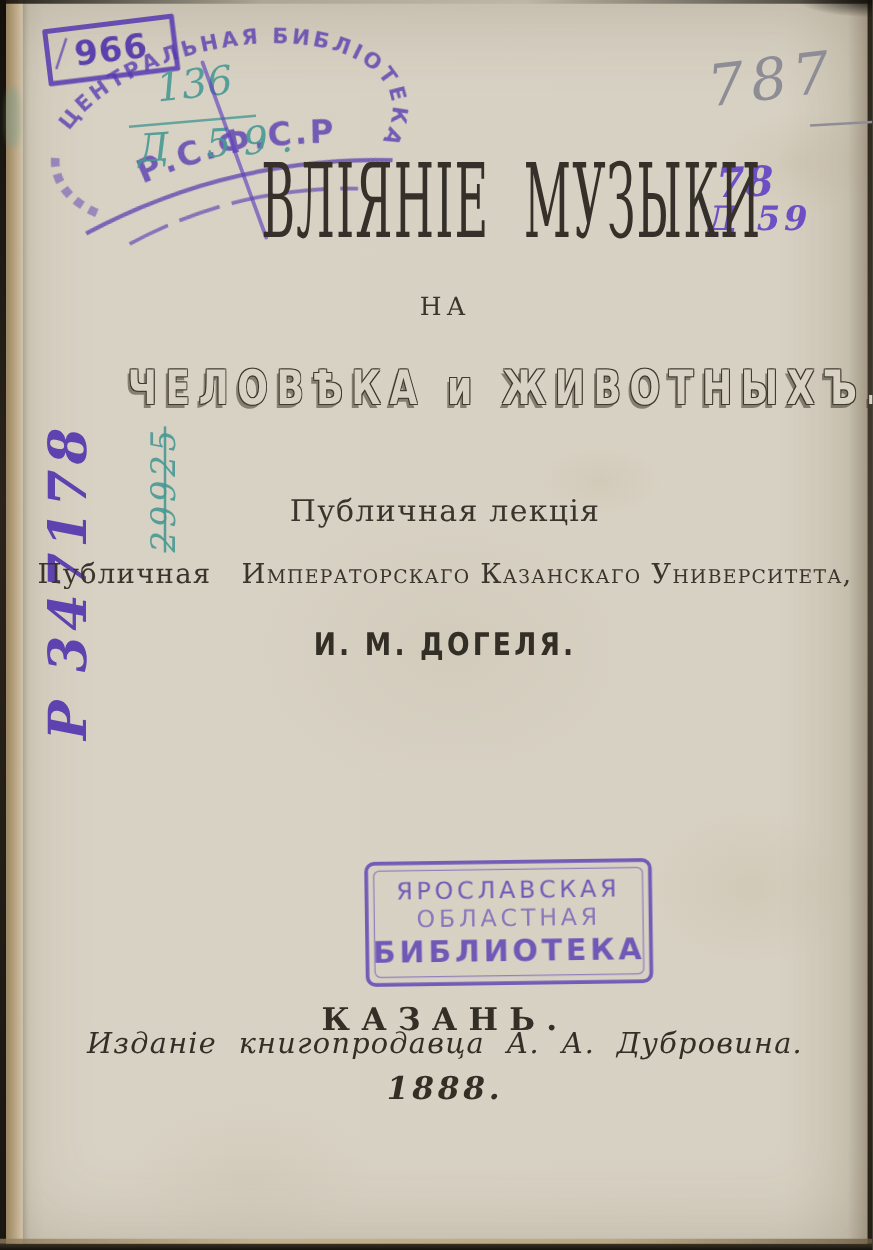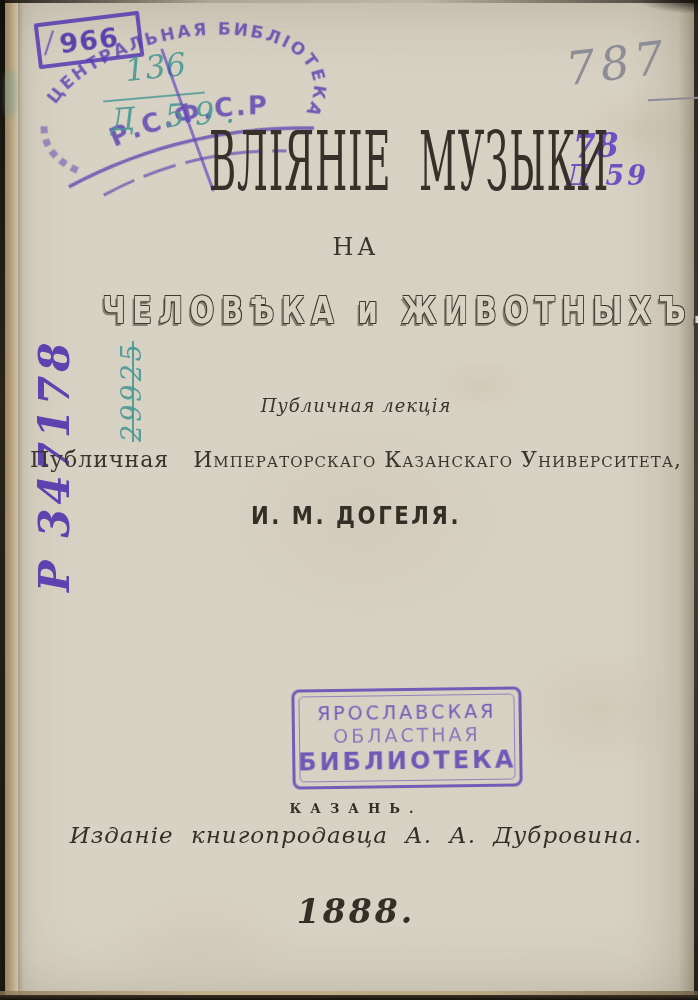--- a/index.html
+++ b/index.html
@@ -21,35 +21,35 @@
   #edge-left-green{left:4px;top:70px;width:12px;height:48px;background:rgba(110,160,150,.35);border-radius:40%;filter:blur(2px);}
   #edge-top{left:0;top:0;width:698px;height:3px;background:linear-gradient(90deg,rgba(20,16,10,.9),rgba(20,16,10,.15) 30%,rgba(20,16,10,.05) 60%,rgba(20,16,10,.8));}
   #edge-right{right:0;top:0;width:4px;height:1000px;background:linear-gradient(180deg,#2b251c,#4a4134 50%,#241f16);}
   #edge-right-shadow{right:4px;top:0;width:16px;height:1000px;background:linear-gradient(270deg,rgba(80,65,40,.25),transparent);}
   #corner-tr{right:0;top:0;width:60px;height:14px;background:radial-gradient(ellipse at top right, rgba(15,12,8,.85), transparent 70%);}
   #edge-bottom{left:0;bottom:0;width:698px;height:5px;background:linear-gradient(0deg,#15110c,#3a3124);}
   #edge-bottom-tan{left:0;bottom:5px;width:698px;height:4px;background:linear-gradient(90deg,#8d7a58,#c2ad85 30%,#b7a179 70%,#6d5c40);opacity:.8;}
 
   .print{position:absolute;left:22px;right:8px;text-align:center;color:#2f2a22;}
   #main-title{top:120px;font-size:84px;line-height:1;font-weight:400;letter-spacing:2px;word-spacing:34px;transform:scaleX(.44) scaleY(.98);transform-origin:50% 0;white-space:nowrap;color:#35302a;}
-  #preposition{top:233px;font-size:24px;letter-spacing:4px;color:#3a352c;}
+  #preposition{top:233px;font-size:20px;letter-spacing:4px;color:#3a352c;}
   #sub-title{
     top:288px;font-family:"DejaVu Sans", sans-serif;font-weight:700;font-size:38px;letter-spacing:9px;white-space:nowrap;
     transform:scaleX(.76);transform-origin:50% 0;
     color:#d8d2c4;
     text-shadow:-1px -1px 0 #403a2e, 1px -1px 0 #403a2e, -1px 1px 0 #403a2e, 1px 1px 0 #403a2e, -3px 3px 0 rgba(64,58,46,.55);
   }
-  #lecture-note{top:395px;font-size:18px;font-style:italic;letter-spacing:1px;color:#3a352c;}
+  #lecture-note{top:395px;font-size:24px;letter-spacing:1px;color:#3a352c;}
   #affiliation{top:447px;font-size:22px;letter-spacing:1px;color:#3a352c;}
   #affiliation .rest{font-variant:small-caps;margin-left:24px;}
   #author-name{top:501px;font-size:25px;font-weight:700;letter-spacing:3px;font-family:"DejaVu Sans", sans-serif;transform:scaleX(.85);transform-origin:50% 0;color:#332e26;}
   #illustrations-note{top:590px;font-size:24px;letter-spacing:1px;color:#3a352c;}
-  #imprint-city{top:801px;font-size:13px;font-weight:700;letter-spacing:9px;color:#332e26;}
+  #imprint-city{top:801px;font-size:25px;font-weight:700;letter-spacing:9px;color:#332e26;}
   #imprint-publisher{top:822px;font-size:23px;font-weight:400;font-style:italic;word-spacing:9px;letter-spacing:1px;color:#332e26;}
-  #imprint-year{top:892px;font-size:33px;font-weight:700;font-style:italic;letter-spacing:3px;color:#332e26;}
+  #imprint-year{top:856px;font-size:25px;font-weight:700;font-style:italic;letter-spacing:3px;color:#332e26;}
 
   .stamp{color:#5b3db4;}
   #box-stamp{
     position:absolute;left:36px;top:17px;width:98px;height:38px;
     border:4px solid rgba(84,56,176,.85);border-radius:2px;
     display:flex;align-items:center;justify-content:center;
     font-family:"DejaVu Sans", sans-serif;font-weight:700;font-size:27px;letter-spacing:1px;
     color:rgba(78,50,170,.9);transform:rotate(-7deg);filter:blur(.4px);
   }
   #box-stamp::before{content:"";position:absolute;left:8px;top:4px;width:2px;height:26px;background:rgba(84,56,176,.7);transform:rotate(25deg);}

